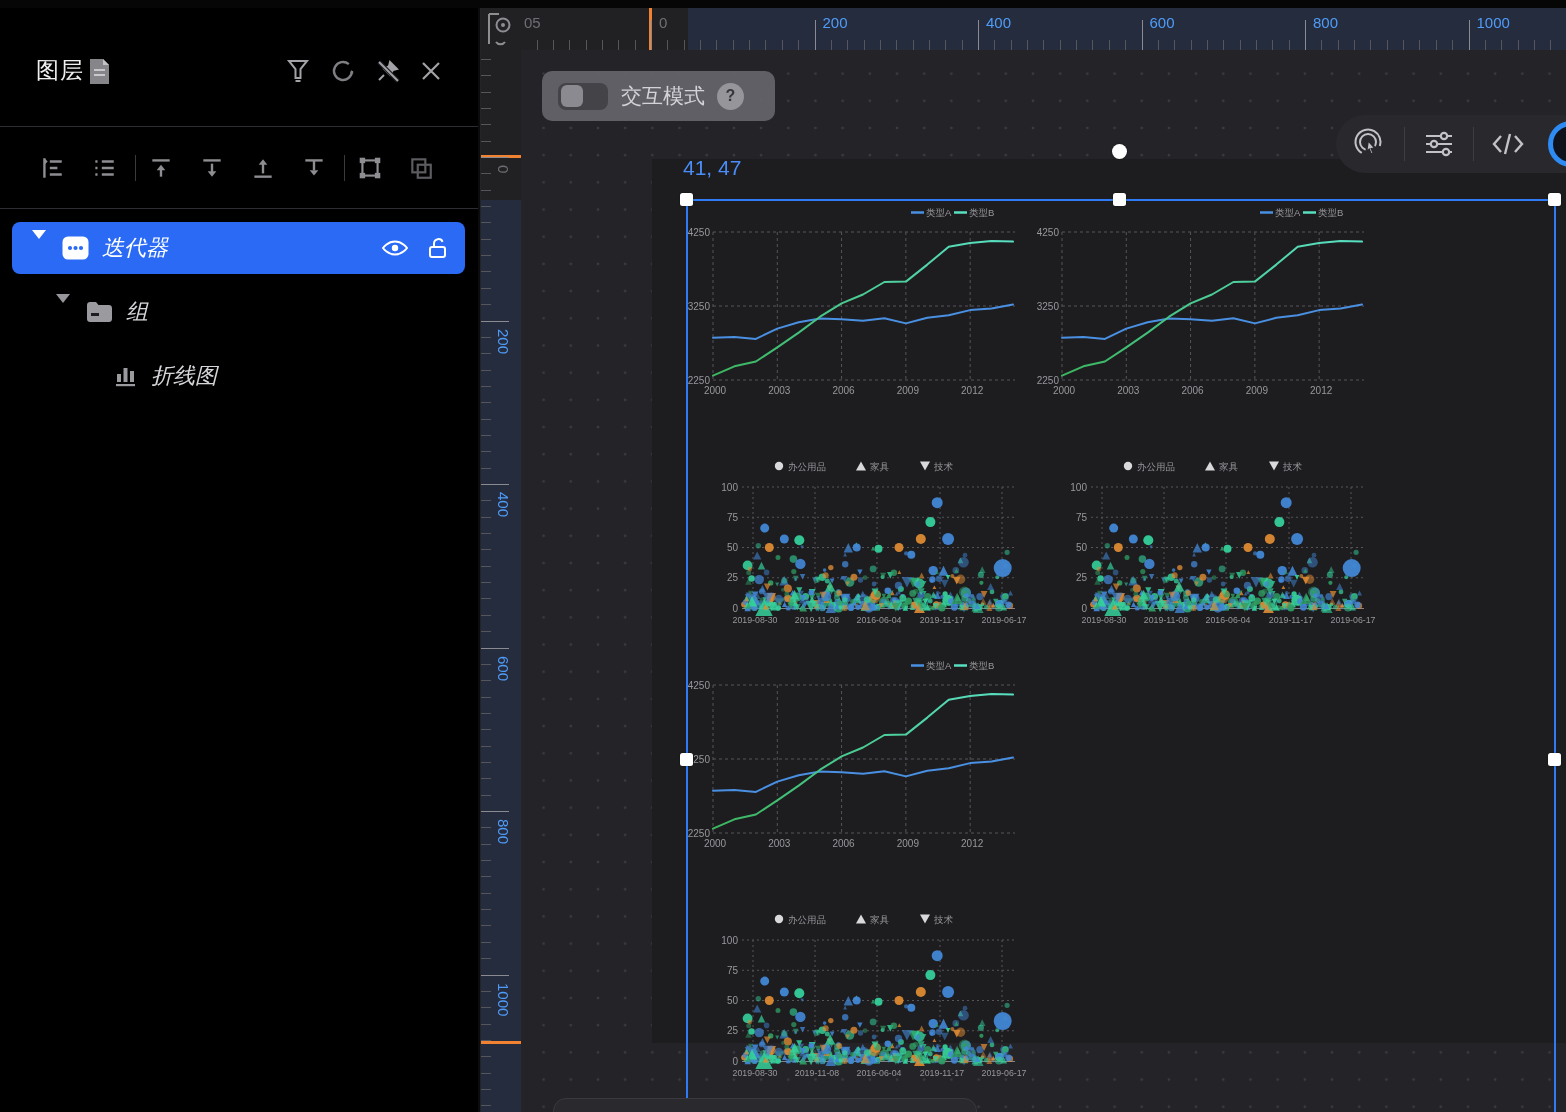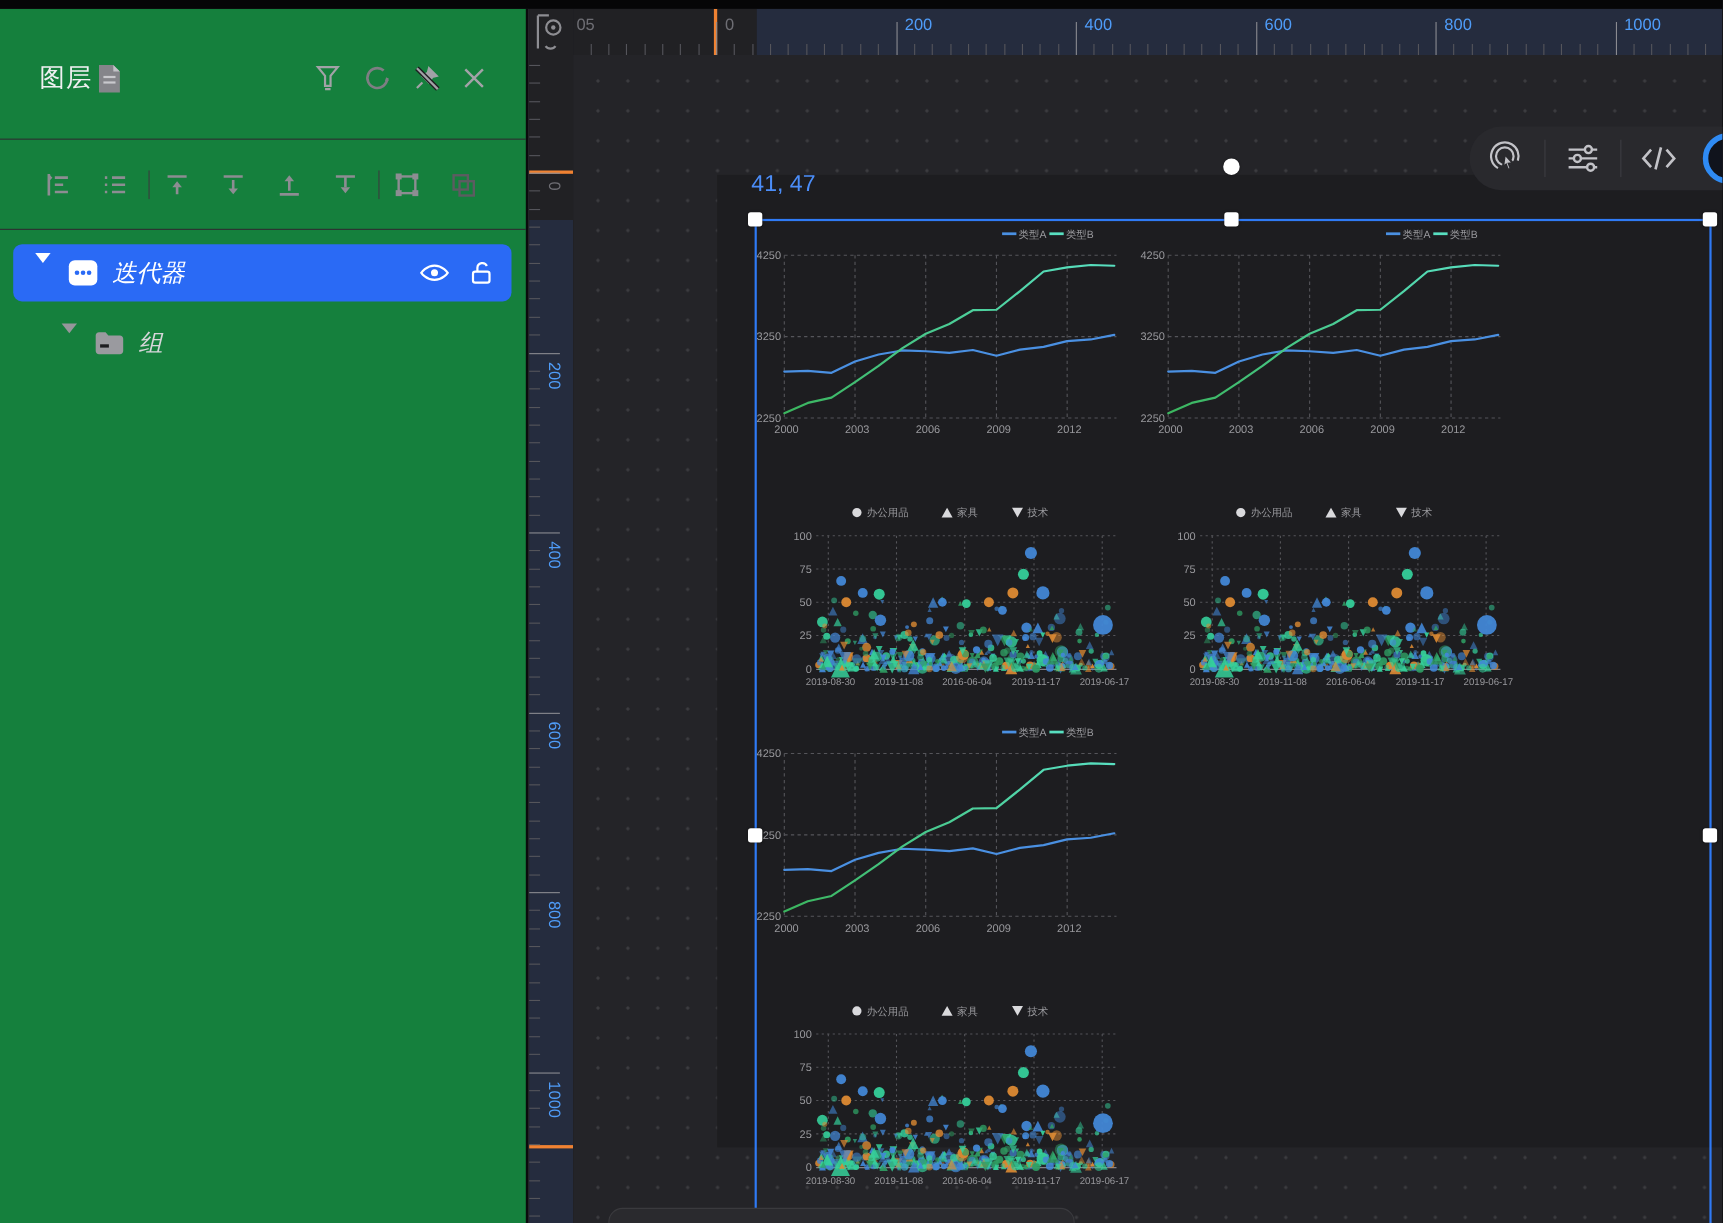--- a/index.html
+++ b/index.html
@@ -4,21 +4,21 @@
 <style>
   * { margin:0; padding:0; box-sizing:border-box; }
   html,body { background:#000; }
   body { font-family:"Liberation Sans","DejaVu Sans",sans-serif; }
   .root { position:relative; width:1566px; height:1112px; overflow:hidden; background:#242428; }
 
   
   .topstrip { position:absolute; left:0; top:0; width:1566px; height:8px; background:#060607; z-index:60; }
 
   
-  .sidebar { position:absolute; left:0; top:8px; width:480px; height:1104px; background:#15803d; border-right:2px solid #0b0b0d; z-index:50; }
+  .sidebar { position:absolute; left:0; top:8px; width:480px; height:1104px; background:#000000; border-right:2px solid #0b0b0d; z-index:50; }
   .sb-header { position:absolute; left:0; top:0; width:100%; height:110px; }
   .sb-title { position:absolute; left:36px; top:47px; font-size:23px; color:#f0f0f2; letter-spacing:1px; }
   .doc-icon { position:absolute; left:88px; top:50px; }
   .hdr-btn { position:absolute; top:48px; width:30px; height:30px; display:flex; align-items:center; justify-content:center; cursor:pointer; }
   .sb-div { position:absolute; left:0; width:100%; height:1px; background:#2d2d31; }
   .sb-toolbar { position:absolute; left:0; top:119px; width:100%; height:81px; }
   .tb-btn { position:absolute; top:26px; width:30px; height:30px; display:flex; align-items:center; justify-content:center; }
   .tb-sep { position:absolute; top:28px; width:1px; height:26px; background:#3a3a3e; }
   .tree-row { position:absolute; left:12px; right:13px; display:flex; align-items:center;font-style:italic; }
   .row-selected { background:#2a6af5; border-radius:8px; }
@@ -208,20 +208,31 @@
       <span style="margin-left:44px"><span class="tri tri-gray"></span></span>
       <span style="margin-left:16px">
         <svg class="icon" width="27" height="22" viewBox="0 0 27 22">
             <path d="M1 4c0-1.7 1.3-3 3-3h6l2.5 3H23c1.7 0 3 1.3 3 3v11c0 1.7-1.3 3-3 3H4c-1.7 0-3-1.3-3-3z" fill="#9a9a9f"></path>
             <rect x="5" y="12" width="8" height="3" fill="#1d1d20"></rect>
           </svg>
       </span>
       <span class="tree-label" style="margin-left:13px">组</span>
     </div>
 
+    <div class="tree-row" style="top:346px;height:44px">
+      <span style="margin-left:102px">
+        <svg class="icon" width="25" height="24" viewBox="0 0 25 24" fill="#9a9a9f">
+            <rect x="3" y="10" width="4" height="8"></rect>
+            <rect x="9.5" y="4" width="4" height="14"></rect>
+            <rect x="16" y="7" width="4" height="11"></rect>
+            <rect x="2" y="20" width="19" height="2.2"></rect>
+          </svg>
+      </span>
+      <span class="tree-label" style="margin-left:12px">折线图</span>
+    </div>
 
   </aside>
 
   <div class="corner">
     <svg class="icon" width="40" height="42" viewBox="0 0 40 42" fill="none" stroke="#8d8d92" stroke-width="2">
         <path d="M8 6v30M8 6h10"></path>
         <circle cx="22" cy="17" r="6.5"></circle>
         <circle cx="22" cy="17" r="2" fill="#8d8d92" stroke="none"></circle>
         <path d="M15 34c2 3 7 3 9 0"></path>
       </svg>
@@ -1889,20 +1900,27 @@
   <div class="sel-line" style="left:686px;top:199px;width:2px;height:913px"></div>
   <div class="sel-line" style="left:1554px;top:199px;width:2px;height:913px"></div>
   <div class="handle" style="left:680px;top:193px"></div>
   <div class="handle" style="left:1113px;top:193px"></div>
   <div class="handle" style="left:1548px;top:193px"></div>
   <div class="handle" style="left:680px;top:753px"></div>
   <div class="handle" style="left:1548px;top:753px"></div>
   <div class="rot-handle" style="left:1112px;top:144px"></div>
   <div class="pos-label">41, 47</div>
 
+  <div class="imode">
+    <div class="toggle">
+        <div class="knob"></div>
+      </div>
+    <span class="imode-label">交互模式</span>
+    <span class="help-circle">?</span>
+  </div>
 
   <div class="vtoolbar">
     <div class="vt-btn">
       <svg class="icon" width="34" height="34" viewBox="0 0 34 34" fill="none" stroke="#c2c2c7" stroke-width="2">
           <circle cx="15" cy="15" r="8"></circle>
           <circle cx="15" cy="15" r="12.5" stroke-dasharray="56 22" transform="rotate(120 15 15)"></circle>
           <path d="M15 13l7.5 8.5-3.8.3 1.8 4.6-2.6 1-1.8-4.6-2.8 2.4z" fill="#c2c2c7" stroke="#29292d"></path>
         </svg>
     </div>
     <div class="vt-sep"></div>

